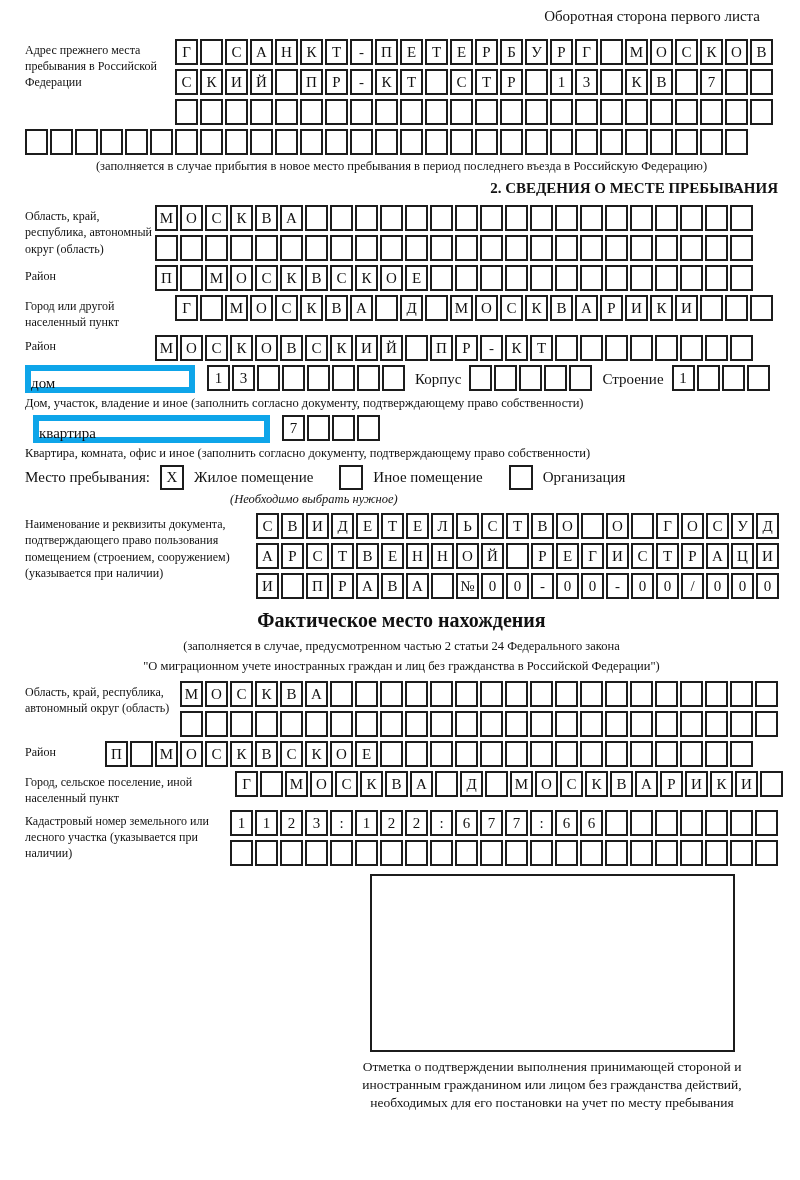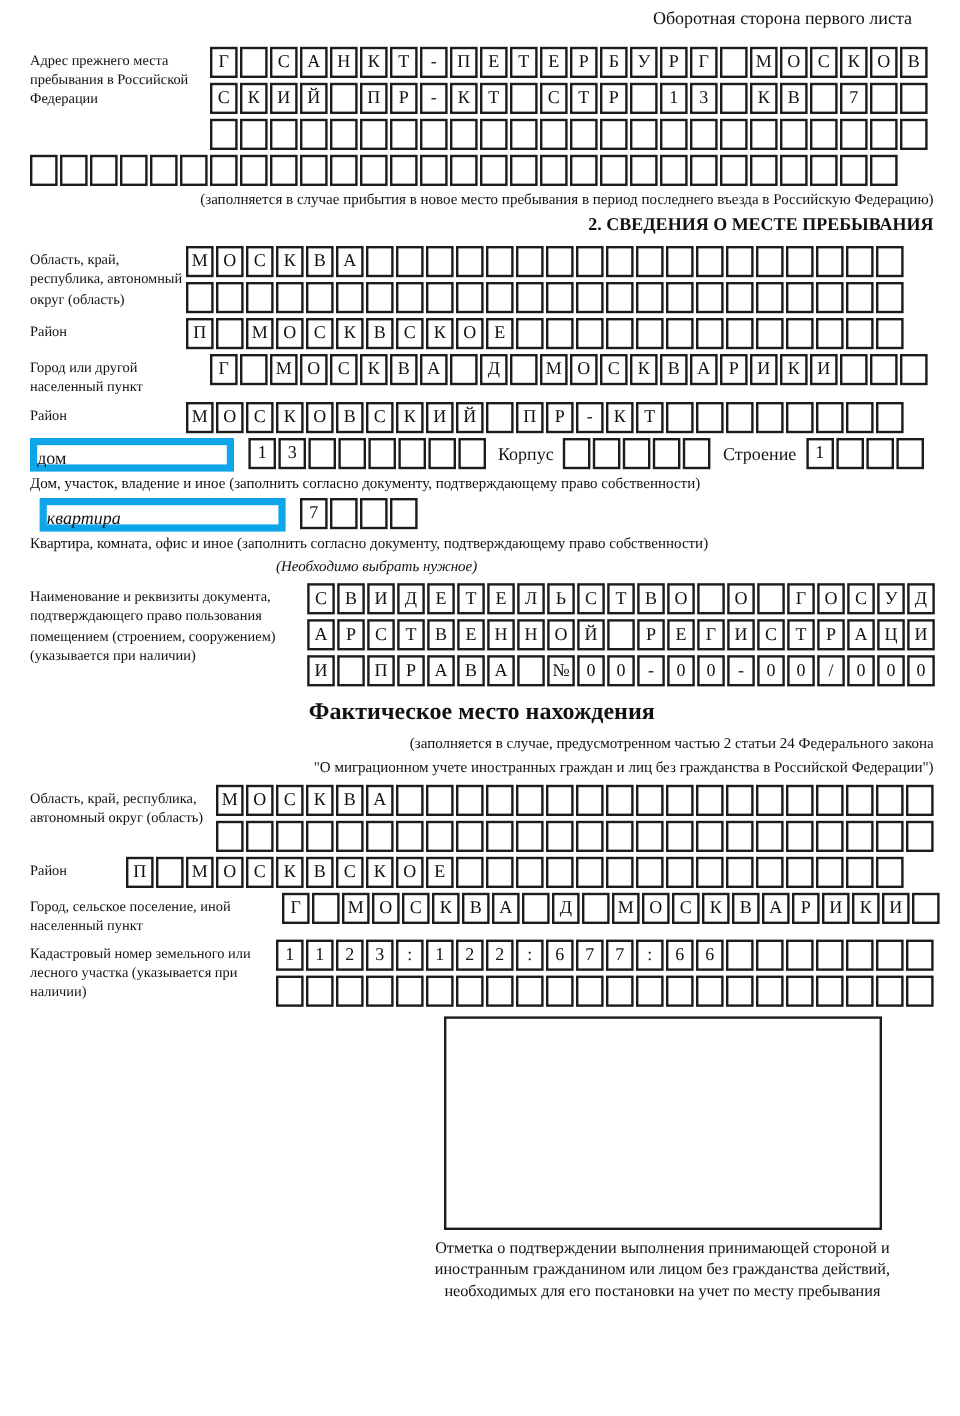--- a/index.html
+++ b/index.html
@@ -20,31 +20,31 @@
 
   .rows { display: flex; flex-direction: column; gap: 4px; }
   .cells { display: flex; flex-wrap: nowrap; }
   .cell {
     display: inline-block; flex: 0 0 auto;
     width: 23px; height: 26px; border: 2px solid #1c1c1c; margin-right: 2px;
     text-align: center; font-size: 15px; line-height: 23px; background: #fff;
   }
 
   .caption { font-size: 12.5px; line-height: 1.3; margin: 1px 0 4px 0; }
-  .caption.center { text-align: right; }
+  .caption.center { text-align: center; }
 
   .section-title { text-align: right; font-weight: bold; font-size: 15px; margin: 6px 0 8px 0; }
   .sub-title { text-align: center; font-weight: bold; font-size: 20px; margin: 10px 0 6px 0; }
 
   .named-rect {
     border: 6px solid #0ea5e9; height: 28px; text-align: left;
     font-size: 15px; line-height: 24px; flex: 0 0 auto;
   }
   .rect-dom { width: 170px; margin-right: 12px; }
-  .rect-kv { width: 205px; margin-left: 8px; margin-right: 12px; font-style: italic; }
+  .rect-kv { width: 237px; margin-left: 8px; margin-right: 12px; }
   .inline-label { font-size: 15px; line-height: 28px; margin: 0 8px; }
 
   .house-row, .apt-row { display: flex; align-items: flex-start; margin-bottom: 2px; }
 
   .stay-row { display: flex; align-items: center; margin: 4px 0 2px 0; }
   .stay-row .label-inline { font-size: 15px; margin-right: 10px; }
   .checkbox {
     width: 24px; height: 25px; border: 2px solid #1c1c1c; display: inline-block;
     text-align: center; font-size: 15px; line-height: 21px; flex: 0 0 auto;
   }
@@ -364,20 +364,29 @@
     <div class="named-rect rect-kv">квартира</div>
     <div class="cells">
         <span class="cell">7</span>
         <span class="cell"></span>
         <span class="cell"></span>
         <span class="cell"></span>
       </div>
   </div>
   <div class="caption">Квартира, комната, офис и иное (заполнить согласно документу, подтверждающему право собственности)</div>
 
+  <div class="stay-row">
+    <span class="label-inline">Место пребывания:</span>
+    <span class="checkbox">X</span>
+    <span class="opt-label">Жилое помещение</span>
+    <span class="checkbox"></span>
+    <span class="opt-label">Иное помещение</span>
+    <span class="checkbox"></span>
+    <span class="opt-label">Организация</span>
+  </div>
   <div class="stay-note">(Необходимо выбрать нужное)</div>
 
   <div class="field-block">
     <div class="label w225">Наименование и реквизиты документа, подтверждающего право пользования помещением (строением, сооружением) (указывается при наличии)</div>
     <div class="rows doc-note-indent">
       <div class="cells">
           <span class="cell">С</span>
           <span class="cell">В</span>
           <span class="cell">И</span>
           <span class="cell">Д</span>

